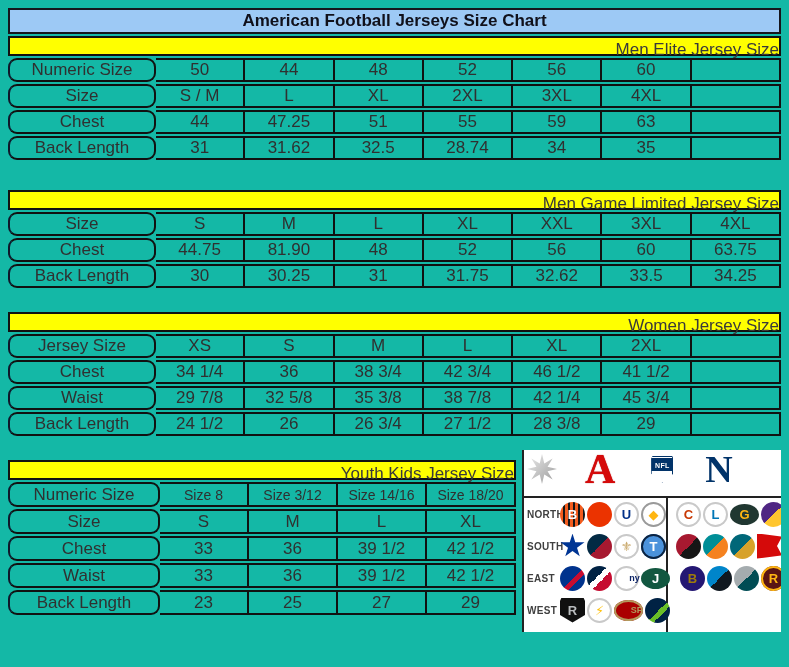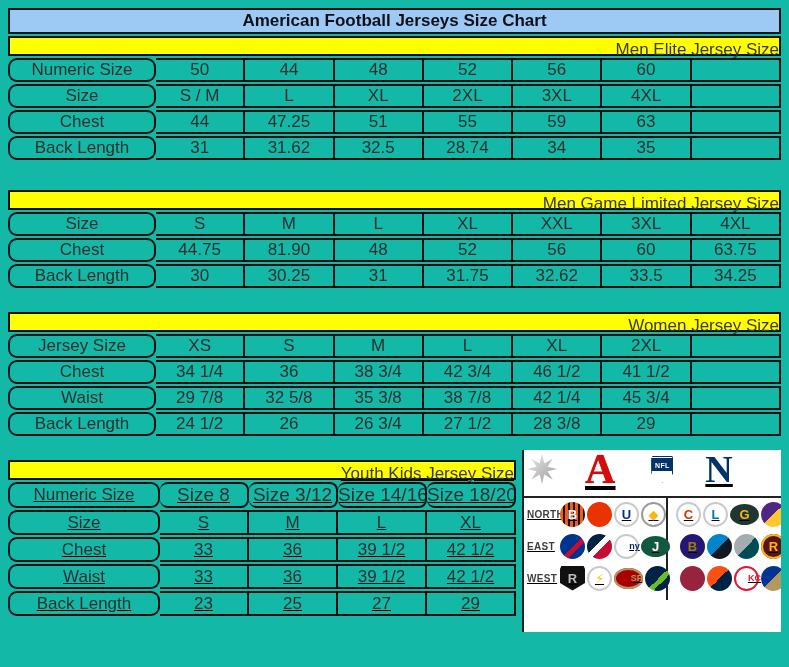--- a/index.html
+++ b/index.html
@@ -21,27 +21,27 @@
   table { border-collapse:separate; border-spacing:0 2px; table-layout:fixed;
     width:773px; }
   .t-youth table { width:508px; }
   col.c-label { width:148px; }
   .t-youth col.c-label { width:152px; }
   td { border-top:2px solid #111; border-bottom:2px solid #111; border-right:2px solid #111;
     height:21px; text-align:center; font-size:17px; color:#303030; padding:0;
     white-space:nowrap; overflow:hidden; }
   td.label { border-left:2px solid #0f172a;border-radius:9px; }
   .t-youth td { height:25px; }
-  .t-youth tr:first-child td:not(.label) { font-size:19px;border-radius:8px; }
+  .t-youth tr:first-child td:not(.label) { font-size:14px; }
 
   .sect2 { margin-top:28px; }
   .sect3 { margin-top:22px; }
 
   
-  .bottom-row { margin-top:12px; display:flex; align-items:flex-start; height:192px; overflow:hidden;text-decoration:underline; }
+  .bottom-row { margin-top:12px; display:flex; align-items:flex-start; height:192px; overflow:hidden; }
   .t-youth { margin-top:10px; }
   .logo-panel { flex:1; margin-left:6px; border-left:2px solid #222; height:190px;
     position:relative; background:#fff; margin-top:-8px; }
   .logo-header { height:56px; border-bottom:2px solid #222; display:flex; align-items:center; }
   .starburst { width:30px; height:30px; margin-left:3px;
     background:linear-gradient(135deg,#ececec,#9a9a9a);
     clip-path:polygon(100% 50%,68.5% 57.7%,85.4% 85.4%,57.7% 68.5%,50% 100%,42.3% 68.5%,
       14.6% 85.4%,31.5% 57.7%,0% 50%,31.5% 42.3%,14.6% 14.6%,42.3% 31.5%,50% 0%,
       57.7% 31.5%,85.4% 14.6%,68.5% 42.3%); }
   .conf-letter { font-family:"Liberation Serif","DejaVu Serif",serif; font-weight:bold;
@@ -306,20 +306,39 @@
               <span class="logo circle" style="background: rgb(255, 255, 255); box-shadow: rgb(201, 201, 201) 0px 0px 0px 2px inset;">
                 <span class="glyph" style="color: rgb(0, 118, 182);">L</span>
               </span>
               <span class="logo oval" style="background: rgb(32, 55, 49);">
                 <span class="glyph" style="color: rgb(255, 182, 18);">G</span>
               </span>
               <span class="logo circle" style="background: linear-gradient(135deg, rgb(79, 38, 131) 50%, rgb(255, 198, 47) 50%);"></span>
             </span>
           </div>
           <div class="division-row">
+            <span class="division-label">SOUTH</span>
+            <span class="logos afc-group">
+              <span class="logo star" style="background: rgb(0, 53, 148);"></span>
+              <span class="logo circle" style="background: linear-gradient(135deg, rgb(3, 42, 68) 50%, rgb(167, 25, 48) 50%);"></span>
+              <span class="logo circle" style="background: rgb(255, 255, 255); box-shadow: rgb(201, 201, 201) 0px 0px 0px 2px inset;">
+                <span class="glyph" style="color: rgb(201, 168, 106);">⚜</span>
+              </span>
+              <span class="logo circle" style="background: rgb(75, 146, 219); box-shadow: rgb(12, 35, 64) 0px 0px 0px 2px inset;">
+                <span class="glyph" style="color: rgb(255, 255, 255);">T</span>
+              </span>
+            </span>
+            <span class="logos nfc-group">
+              <span class="logo circle" style="background: linear-gradient(135deg, rgb(167, 25, 48) 50%, rgb(22, 22, 22) 50%);"></span>
+              <span class="logo circle" style="background: linear-gradient(135deg, rgb(0, 142, 151) 50%, rgb(245, 130, 32) 50%);"></span>
+              <span class="logo circle" style="background: linear-gradient(135deg, rgb(0, 103, 120) 50%, rgb(215, 162, 42) 50%);"></span>
+              <span class="logo flag" style="background: rgb(213, 10, 10);"></span>
+            </span>
+          </div>
+          <div class="division-row">
             <span class="division-label">EAST</span>
             <span class="logos afc-group">
               <span class="logo circle" style="background: linear-gradient(135deg, rgb(0, 51, 141) 0px, rgb(0, 51, 141) 52%, rgb(198, 12, 48) 52%, rgb(198, 12, 48) 66%, rgb(0, 51, 141) 66%);"></span>
               <span class="logo circle" style="background: linear-gradient(135deg, rgb(0, 34, 68) 0px, rgb(0, 34, 68) 42%, rgb(255, 255, 255) 42%, rgb(255, 255, 255) 58%, rgb(198, 12, 48) 58%);"></span>
               <span class="logo circle" style="background: rgb(255, 255, 255); box-shadow: rgb(201, 201, 201) 0px 0px 0px 2px inset;">
                 <span class="glyph sm" style="color: rgb(11, 34, 101);">ny</span>
               </span>
               <span class="logo oval" style="background: rgb(18, 87, 64);">
                 <span class="glyph" style="color: rgb(255, 255, 255);">J</span>
               </span>
@@ -342,26 +361,18 @@
                 <span class="glyph" style="color: rgb(185, 188, 190);">R</span>
               </span>
               <span class="logo circle" style="background: rgb(255, 255, 255); box-shadow: rgb(201, 201, 201) 0px 0px 0px 2px inset;">
                 <span class="glyph" style="color: rgb(255, 194, 14);">⚡</span>
               </span>
               <span class="logo oval" style="background: rgb(170, 0, 0); box-shadow: rgb(179, 153, 93) 0px 0px 0px 2px inset;">
                 <span class="glyph sm" style="color: rgb(179, 153, 93);">SF</span>
               </span>
               <span class="logo circle" style="background: linear-gradient(135deg, rgb(0, 34, 68) 0px, rgb(0, 34, 68) 52%, rgb(105, 190, 40) 52%, rgb(105, 190, 40) 66%, rgb(0, 34, 68) 66%);"></span>
             </span>
-            <span class="logos nfc-group">
-              <span class="logo circle" style="background: rgb(151, 35, 63);"></span>
-              <span class="logo circle" style="background: linear-gradient(135deg, rgb(251, 79, 20) 50%, rgb(0, 34, 68) 50%);"></span>
-              <span class="logo circle" style="background: rgb(255, 255, 255); box-shadow: rgb(227, 24, 55) 0px 0px 0px 2px inset;">
-                <span class="glyph sm" style="color: rgb(227, 24, 55);">KC</span>
-              </span>
-              <span class="logo circle" style="background: linear-gradient(135deg, rgb(0, 53, 148) 50%, rgb(179, 153, 93) 50%);"></span>
-            </span>
           </div>
         </div>
     </aside>
   </div>
 
 </div>
 
 </body></html>

